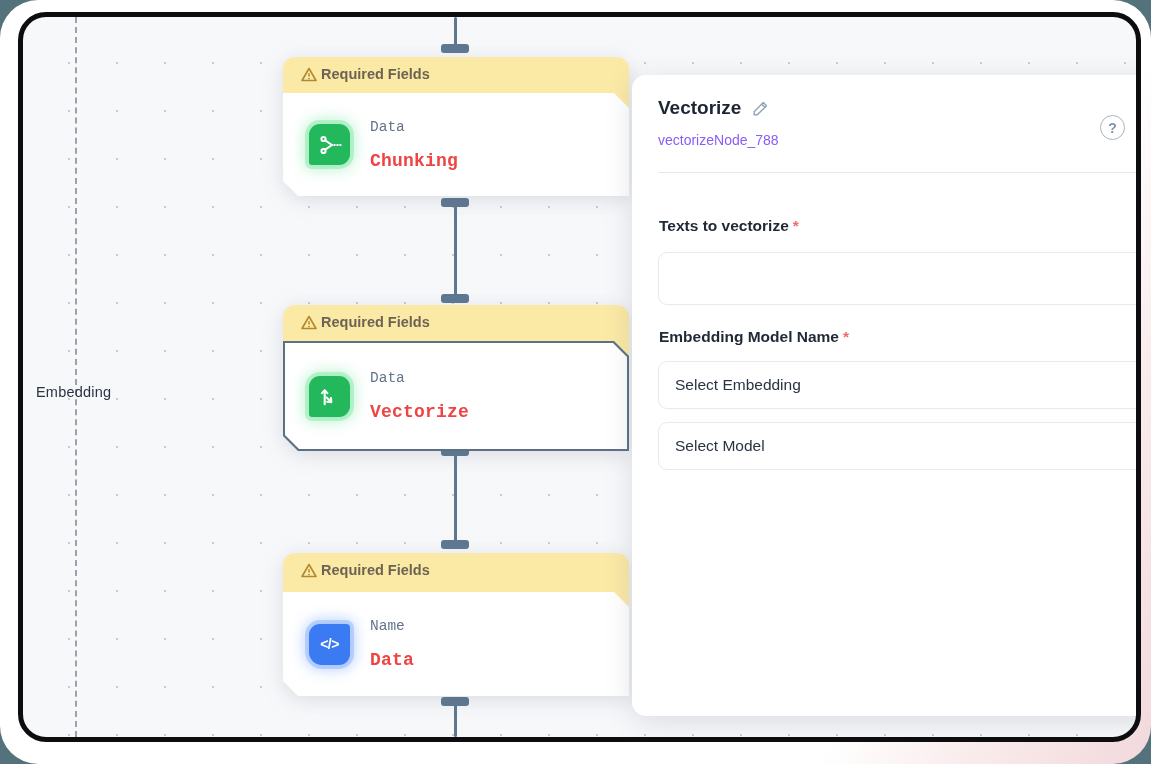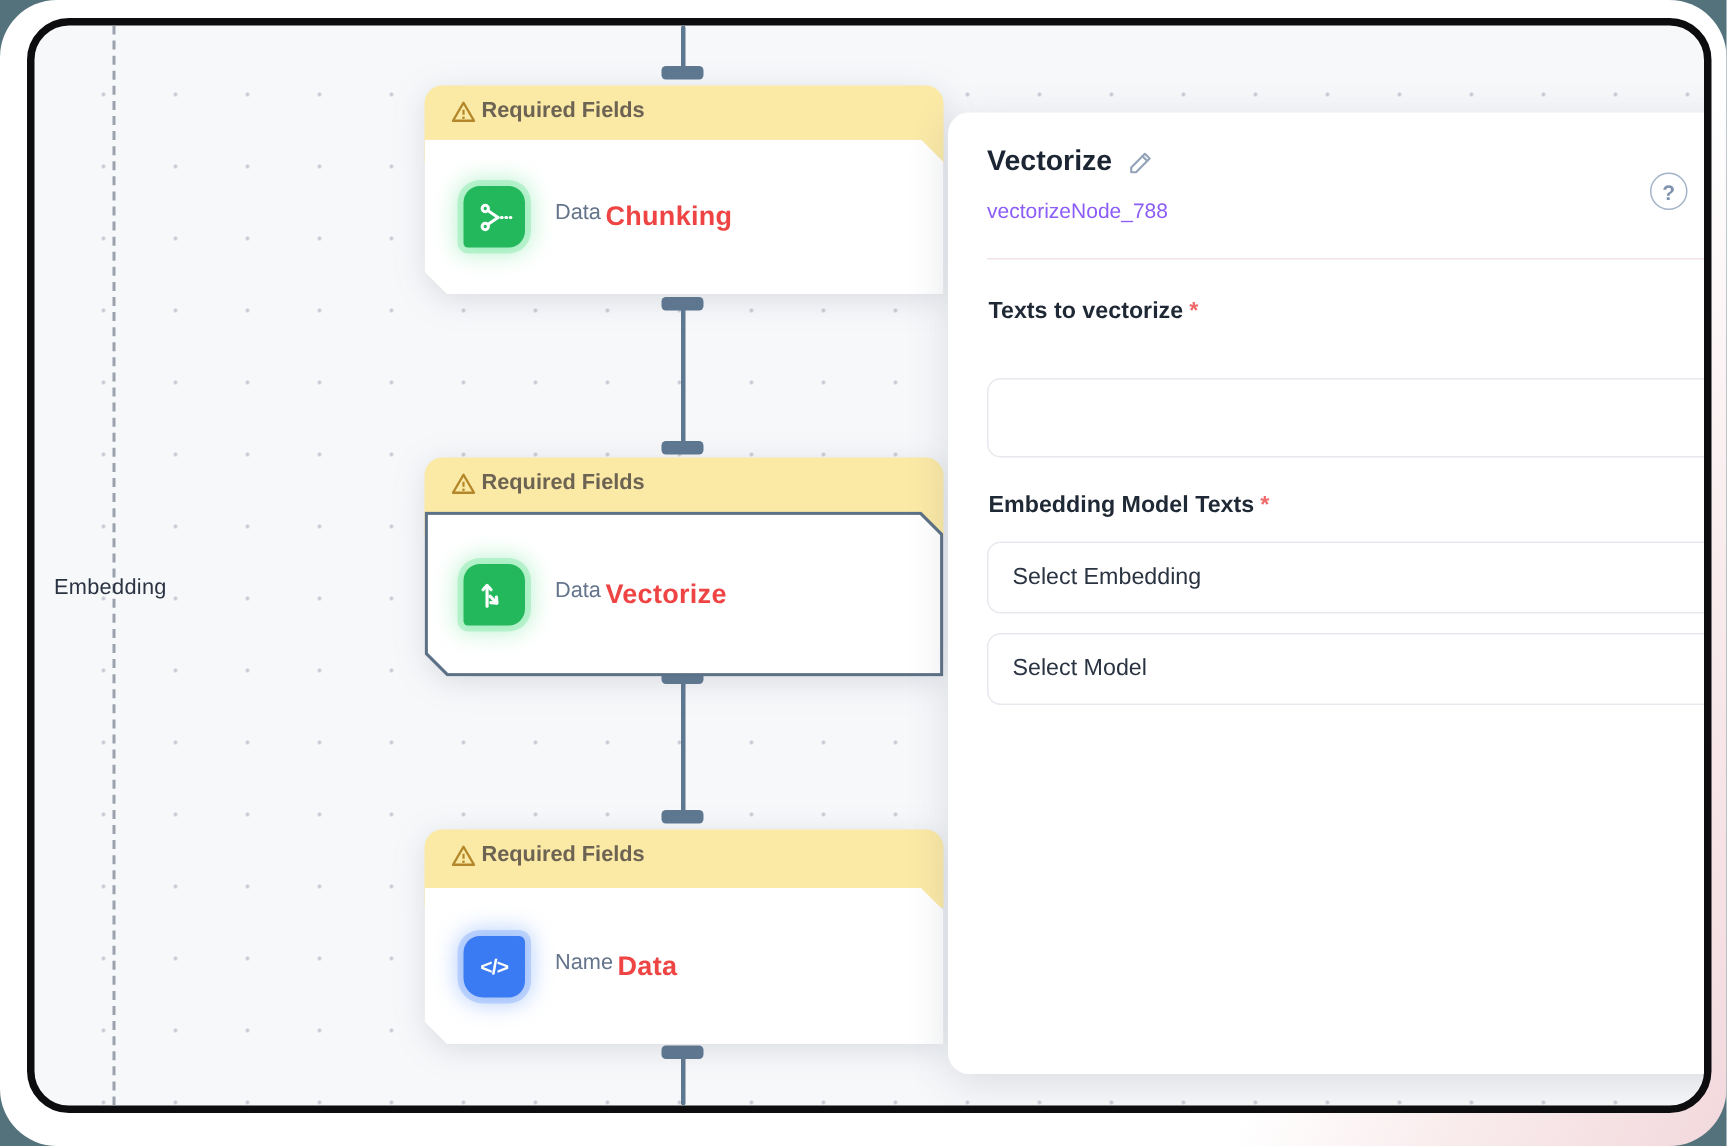--- a/index.html
+++ b/index.html
@@ -59,21 +59,21 @@
   }
   .node-icon {
     width:41px; height:41px; display:flex; align-items:center; justify-content:center;
     color:#fff; flex:0 0 auto;
   }
   .icon-green { background:#22b85b; border-radius:11px 11px 11px 3px;
     box-shadow:0 0 0 4px rgba(74,222,128,.28), 0 0 14px 5px rgba(74,222,128,.35); }
   .icon-blue { background:#3a7af2; border-radius:11px 4px 11px 13px;
     box-shadow:0 0 0 4px rgba(96,150,250,.30), 0 0 14px 5px rgba(96,150,250,.40);
     font-weight:700; font-size:14px; letter-spacing:-0.5px; }
-  .node-texts { display:flex; flex-direction:row; gap:3px; }
+  .node-texts { display:flex; flex-direction:column; gap:16px;font-family:Liberation Mono, monospace; }
   .node-cat { font-size:14.5px; color:#64748b; }
   .node-title { font-size:18px; font-weight:700; color:#ef4444; letter-spacing:.2px; }
 
   
   .panel {
     position:absolute; left:609px; top:58px; width:560px; height:641px;
     background:#fff; border-radius:14px;
     box-shadow:0 6px 28px rgba(70,80,100,.16);
   }
   .panel-title-row { position:absolute; left:26px; top:22px; display:flex; align-items:center; gap:10px; }
@@ -206,27 +206,27 @@
         <path d="M15.5 4.5 l4 4 L8 20 H4 v-4 Z"></path>
           <path d="M13.5 6.5 l4 4"></path>
       </svg>
     </div>
     <span class="panel-subid">vectorizeNode_788</span>
     <div class="help-btn">
       <span>?</span>
     </div>
     <div class="panel-divider"></div>
 
-    <div class="field-label" style="top:124px;">
+    <div class="field-label" style="top:142px;">
       <span>Texts to vectorize</span><span class="req-star">*</span>
     </div>
     <input class="big-input" type="text" value="" style="">
 
     <div class="field-label" style="top:253px;">
-      <span>Embedding Model Texts</span><span class="req-star">*</span>
+      <span>Embedding Model Name</span><span class="req-star">*</span>
     </div>
     <div class="select-box" style="top:286px;">
       <span>Select Embedding</span>
     </div>
     <div class="select-box" style="top:347px;">
       <span>Select Model</span>
     </div>
   </div>
 
 </div>

